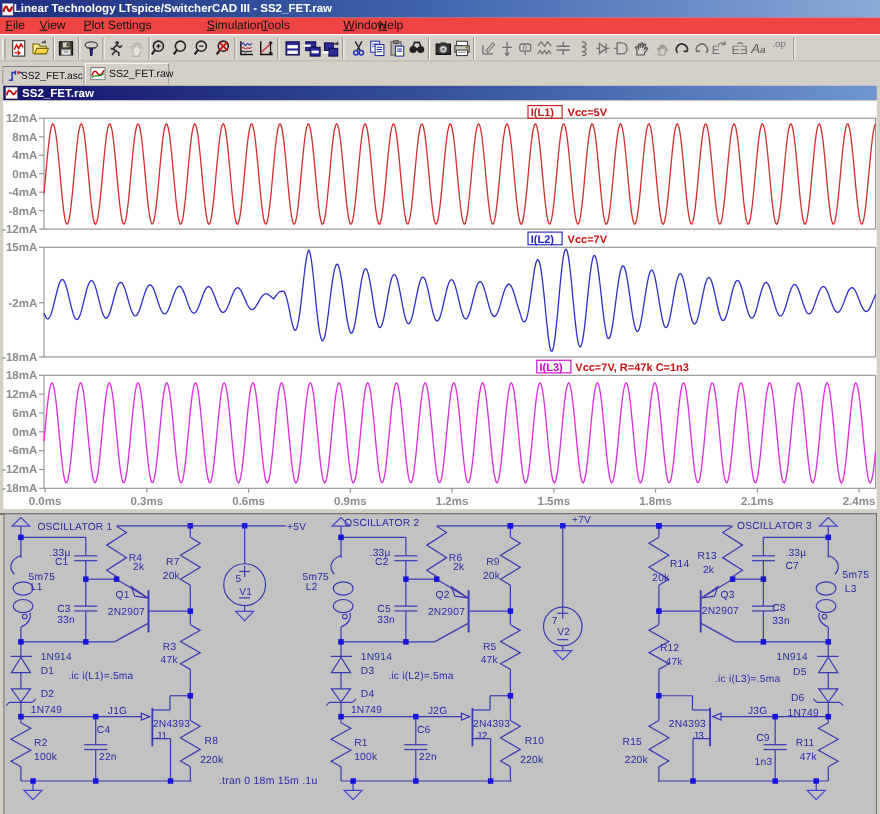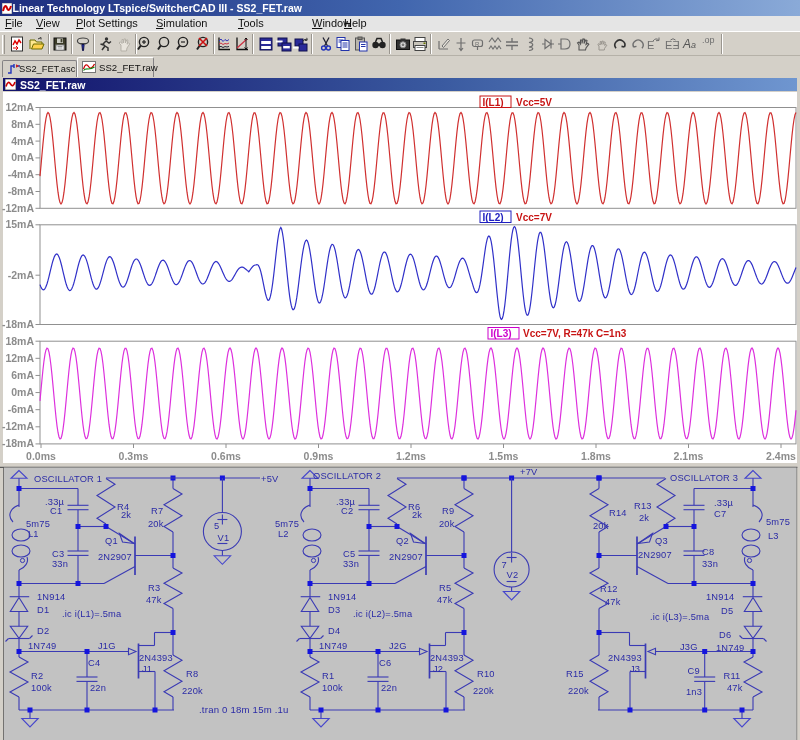--- a/index.html
+++ b/index.html
@@ -1,18 +1,18 @@
 <!DOCTYPE html>
 <html><head><meta charset="utf-8"><style>
 * { margin:0; padding:0; box-sizing:border-box; }
 body { width:800px; height:740px; font-family:"Liberation Sans",sans-serif; background:#d4d0c8; overflow:hidden; position:relative; }
 .titlebar { position:absolute; left:0; top:0; width:800px; height:16px;
   background:linear-gradient(to right,#1e2d7e 0%,#4166ae 50%,#8aaad8 100%);
   color:#fff; font-size:11px; font-weight:bold; }
-.menubar { position:absolute; left:0; top:16px; width:800px; height:16px; background:#e5e5e5; font-size:11px; color:#111;padding-left:39px; }
+.menubar { position:absolute; left:0; top:16px; width:800px; height:16px; background:#ef4444; font-size:11px; color:#111;padding-left:39px; }
 .menubar span { position:absolute; top:1px; }
 .toolbar { position:absolute; left:0; top:30.5px; width:800px; height:25.5px; background:#d4d0c8; border-top:1px solid #fff; border-bottom:1px solid #b5b1a8; }
 .tabbar { position:absolute; left:0; top:56px; width:743px; height:21px; background:#d4d0c8; }
 .tab { position:absolute; font-size:10.5px; color:#111; background:#d4d0c8; }
 .inner-title { position:absolute; left:3px; top:77.5px; width:794px; height:14px;
   background:linear-gradient(to right,#12126b 0%,#3a5aa0 55%,#6f96d0 100%);
   color:#fff; font-size:10.5px; font-weight:bold; }
 svg text { font-family:"Liberation Sans",sans-serif; }
 </style></head>
 <body>
@@ -20,21 +20,21 @@
   <svg style="position:absolute;left:1.5px;top:2.5px" width="10" height="11" viewBox="0 0 10 11">
       <rect x="0" y="0" width="10" height="11" fill="#fff" stroke="#999"></rect>
       <path d="M1,8 C2.5,2 4,2 5,5 C6,8 7.5,8 9,3" stroke="#cc0000" stroke-width="2" fill="none"></path>
     </svg>
   <span style="position:absolute;left:12.5px;top:2px;font-size:10.5px">Linear Technology LTspice/SwitcherCAD III - SS2_FET.raw</span>
 </div>
 <div class="menubar">
   <span style="left:5px"><u>F</u>ile</span>
   <span style="left:36px"><u>V</u>iew</span>
   <span style="left:76px"><u>P</u>lot Settings</span>
-  <span style="left:156px"><u>S</u>imulation</span>
+  <span style="left:188px"><u>S</u>imulation</span>
   <span style="left:238px"><u>T</u>ools</span>
   <span style="left:312px"><u>W</u>indow</span>
   <span style="left:344px"><u>H</u>elp</span>
 </div>
 <div class="toolbar">
 <div style="position:absolute;left:2px;top:3px;width:3px;height:19px;border-left:1px solid #fff;border-right:1px solid #9a968f"></div>
 <div style="position:absolute;left:9px;top:4.5px;width:16px;height:16px"><svg width="16" height="16" viewBox="0 0 16 16">
         <rect x="2.5" y="1" width="11" height="14" fill="#fff" stroke="#333"></rect>
         <polyline points="4,9 6,5 8,8 10,4 12,7" stroke="#d00" fill="none" stroke-width="1.4"></polyline>
         <path d="M4,12 l5,0 -2,-2 m2,2 -2,2" stroke="#d00" fill="none"></path>

